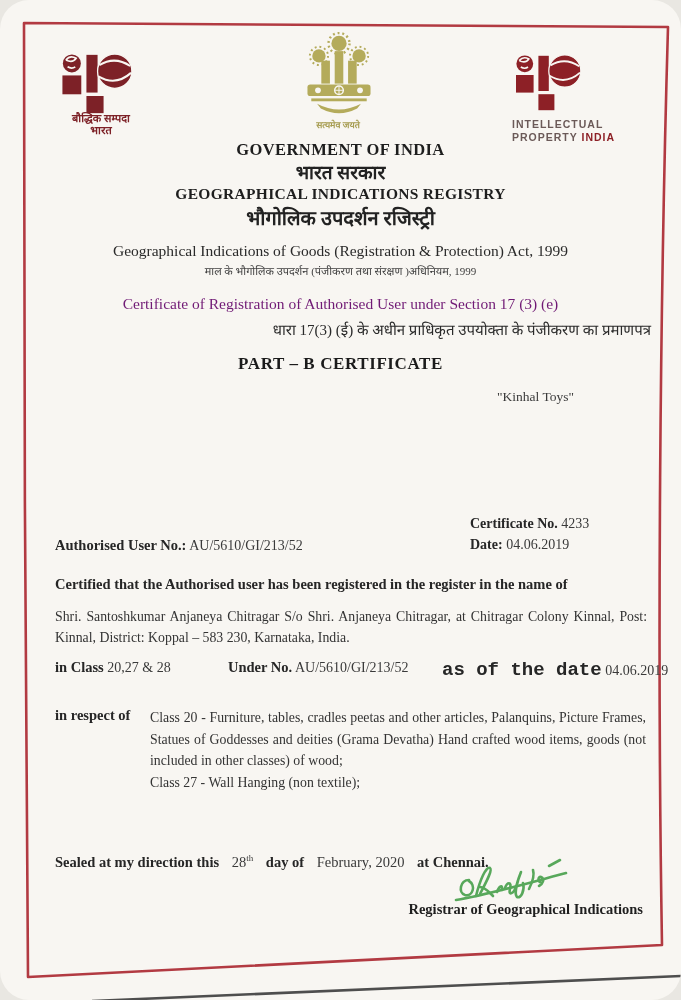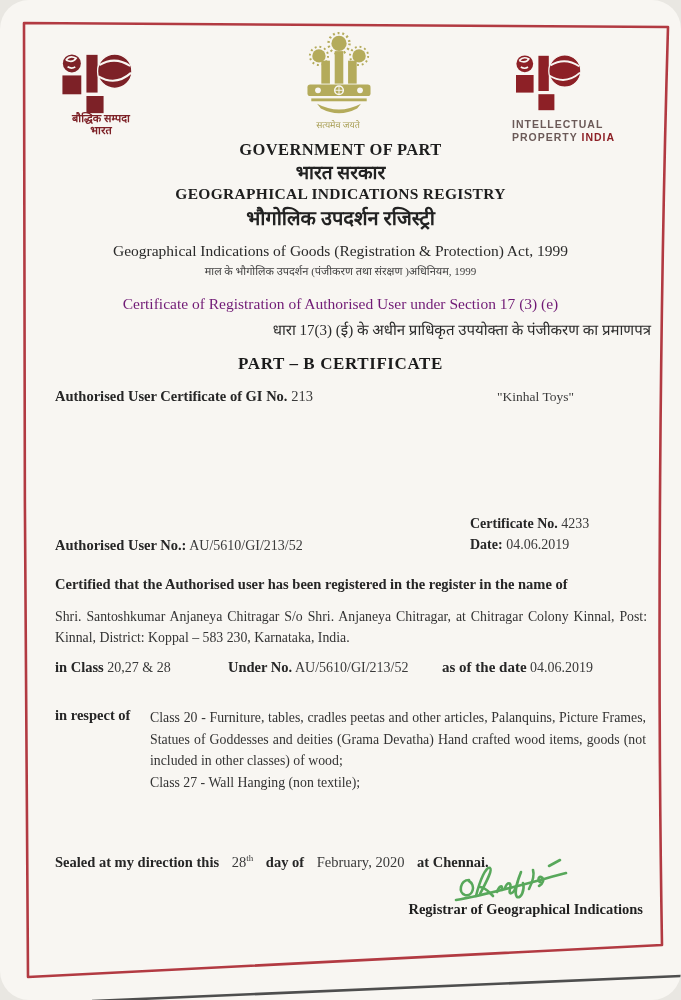--- a/index.html
+++ b/index.html
@@ -12,21 +12,21 @@
   .center-line{left:30px;right:30px;text-align:center;}
   .b{font-weight:bold;}
   
   .logo-text-left{left:46px;top:112px;width:110px;text-align:center;
     font-size:11px;line-height:12px;font-weight:bold;color:#7d2127;}
   .logo-text-right{left:512px;top:118px;width:130px;text-align:left;
     font-family:"Liberation Sans","DejaVu Sans",sans-serif;
     font-size:10.5px;line-height:13px;letter-spacing:1px;color:#6b5a58;font-weight:bold;}
   .logo-text-right .accent{color:#8d2026;}
   .emblem-motto{left:288px;top:118px;width:100px;text-align:center;
-    font-size:9px;color:#a79d52;font-weight:normal;}
+    font-size:9px;color:#a79d52;font-weight:bold;}
   
   .h-gov{top:140px;font-size:16.5px;font-weight:bold;letter-spacing:.4px;color:#1e1e1e;}
   .h-gov-hi{top:159px;font-size:19px;font-weight:bold;color:#222;}
   .h-reg{top:185px;font-size:15.5px;font-weight:bold;letter-spacing:.3px;color:#1e1e1e;}
   .h-reg-hi{top:204px;font-size:20px;font-weight:bold;color:#222;}
   .h-act{top:242px;font-size:15.5px;color:#2a2a2a;}
   .h-act-hi{top:263px;font-size:11px;color:#404040;}
   .h-cert{top:295px;font-size:15.5px;color:#701a75;}
   .h-cert-hi{top:319px;font-size:15px;color:#2a2a2a;text-align:right;}
   .h-part{top:354px;font-size:17px;font-weight:bold;letter-spacing:.6px;color:#1b1b1b;}
@@ -107,34 +107,30 @@
     <rect x="33" y="49" width="20" height="20" fill="#8d2026"></rect>
   </svg>
   <div class="abs logo-text-right">
     <div>INTELLECTUAL</div>
     <div>
       <span>PROPERTY</span>
       <span class="accent">INDIA</span>
     </div>
   </div>
 
-  <div class="abs center-line h-gov">GOVERNMENT OF PART</div>
+  <div class="abs center-line h-gov">GOVERNMENT OF INDIA</div>
   <div class="abs center-line h-gov-hi">भारत सरकार</div>
   <div class="abs center-line h-reg">GEOGRAPHICAL INDICATIONS REGISTRY</div>
   <div class="abs center-line h-reg-hi">भौगोलिक उपदर्शन रजिस्ट्री</div>
   <div class="abs center-line h-act">Geographical Indications of Goods (Registration &amp; Protection) Act, 1999</div>
   <div class="abs center-line h-act-hi">माल के भौगोलिक उपदर्शन (पंजीकरण तथा संरक्षण )अधिनियम, 1999</div>
   <div class="abs center-line h-cert">Certificate of Registration of Authorised User under Section 17 (3) (e)</div>
   <div class="abs center-line h-cert-hi">धारा 17(3) (ई) के अधीन प्राधिकृत उपयोक्ता के पंजीकरण का प्रमाणपत्र</div>
   <div class="abs center-line h-part">PART – B CERTIFICATE</div>
 
-  <div class="abs row-gi">
-    <span class="b">Authorised User Certificate of GI No.</span>
-    <span class="val">213</span>
-  </div>
   <div class="abs gi-name">"Kinhal Toys"</div>
 
   <div class="abs certno-block">
     <div>
       <span class="b">Certificate No.</span>
       <span class="val">4233</span>
     </div>
     <div>
       <span class="b">Date:</span>
       <span class="val">04.06.2019</span>
@@ -151,21 +147,21 @@
   <div class="abs row-class">
     <span class="pos" style="left:0;">
       <span class="b" style="font-size:14.5px;">in Class</span>
       <span class="val">20,27 &amp; 28</span>
     </span>
     <span class="pos" style="left:173px;">
       <span class="b" style="font-size:14.5px;">Under No.</span>
       <span class="val">AU/5610/GI/213/52</span>
     </span>
     <span class="pos" style="left:387px;">
-      <span class="b" style="font-size:15px;">as of the date</span>
+      <span class="b" style="font-size:19px;font-family:Liberation Mono, monospace;">as of the date</span>
       <span class="val">04.06.2019</span>
     </span>
   </div>
 
   <div class="abs respect-label">in respect of</div>
   <div class="abs respect-body">
     <p>Class 20 - Furniture, tables, cradles peetas and other articles, Palanquins, Picture Frames, Statues of Goddesses and deities (Grama Devatha) Hand crafted wood items, goods (not included in other classes) of wood;</p>
     <p>Class 27 - Wall Hanging (non textile);</p>
   </div>
 

